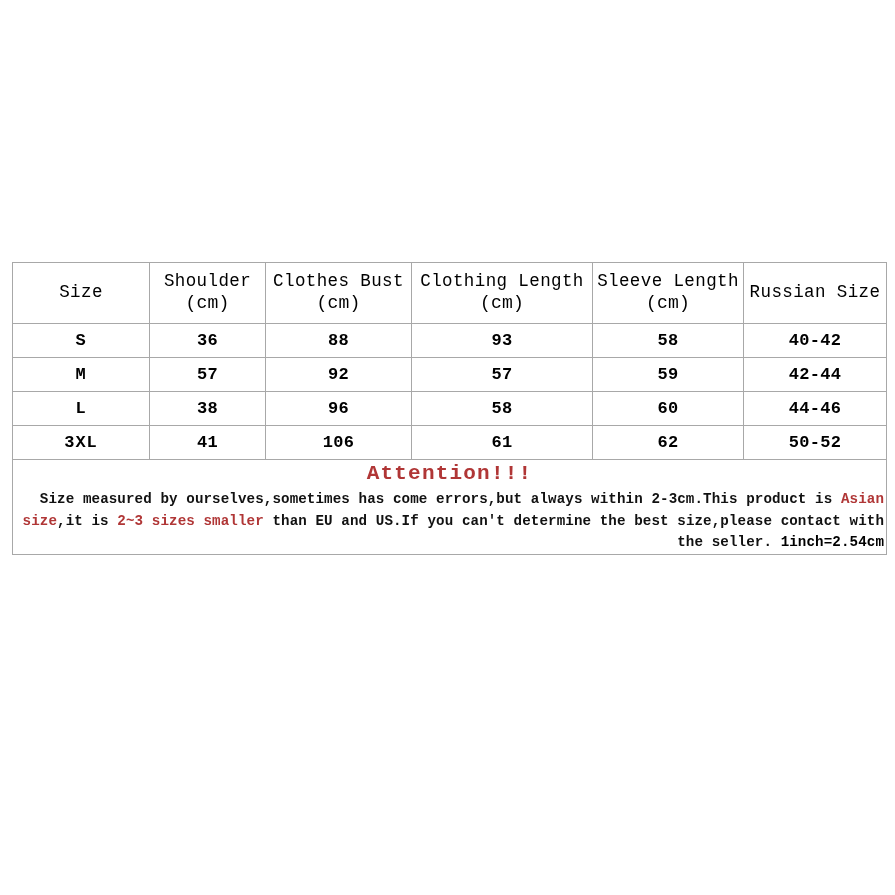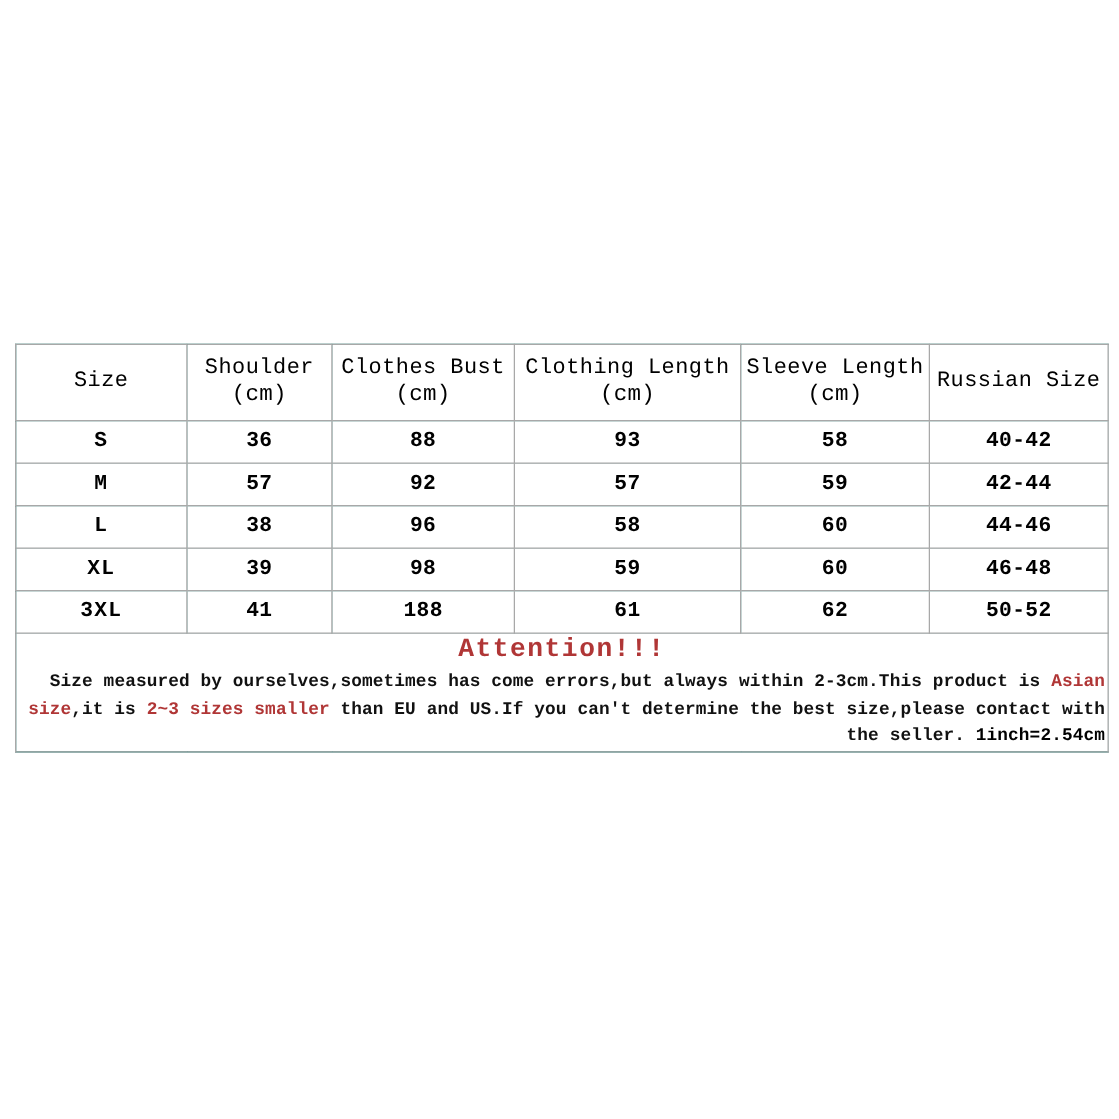--- a/index.html
+++ b/index.html
@@ -17,25 +17,25 @@
   .page {
     position: relative;
     width: 895px;
     height: 895px;
     background: #ffffff;
   }
 
   .size-chart {
     position: absolute;
     left: 12px;
-    top: 275px;
+    top: 262px;
     width: 874px;
     border-collapse: collapse;
     table-layout: fixed;
-    background: #0f766e;
+    background: #a3a3a3;
     padding-left: 38px;
   }
 
   .size-chart col.c-size      { width: 137px; }
   .size-chart col.c-shoulder  { width: 116px; }
   .size-chart col.c-bust      { width: 146px; }
   .size-chart col.c-length    { width: 181px; }
   .size-chart col.c-sleeve    { width: 151px; }
   .size-chart col.c-russian   { width: 143px; }
 
@@ -169,31 +169,23 @@
       </tr>
       <tr>
         <td class="cell-size">L</td>
         <td>38</td>
         <td>96</td>
         <td>58</td>
         <td>60</td>
         <td>44-46</td>
       </tr>
       <tr>
-        <td class="cell-size">XL</td>
-        <td>39</td>
-        <td>98</td>
-        <td>59</td>
-        <td>60</td>
-        <td>46-48</td>
-      </tr>
-      <tr>
         <td class="cell-size">3XL</td>
         <td>41</td>
-        <td>188</td>
+        <td>106</td>
         <td>61</td>
         <td>62</td>
         <td>50-52</td>
       </tr>
 
       <tr>
         <td class="attention-cell" colspan="6">
           <span class="attention-title" style="color: rgb(176, 54, 54);">Attention!!!</span>
           <span class="attention-body"><span>Size measured by ourselves,sometimes has come errors,but always within 2-3cm.This product is </span><span class="hl" style="color: rgb(176, 54, 54);">Asian size</span><span>,it is </span><span class="hl" style="color: rgb(176, 54, 54);">2~3 sizes</span> <span class="hl" style="color: rgb(176, 54, 54);">smaller</span><span> than EU and US.If you can't determine the best size,please contact with the seller. </span><span class="blk">1inch=2.54cm</span></span>
         </td>

